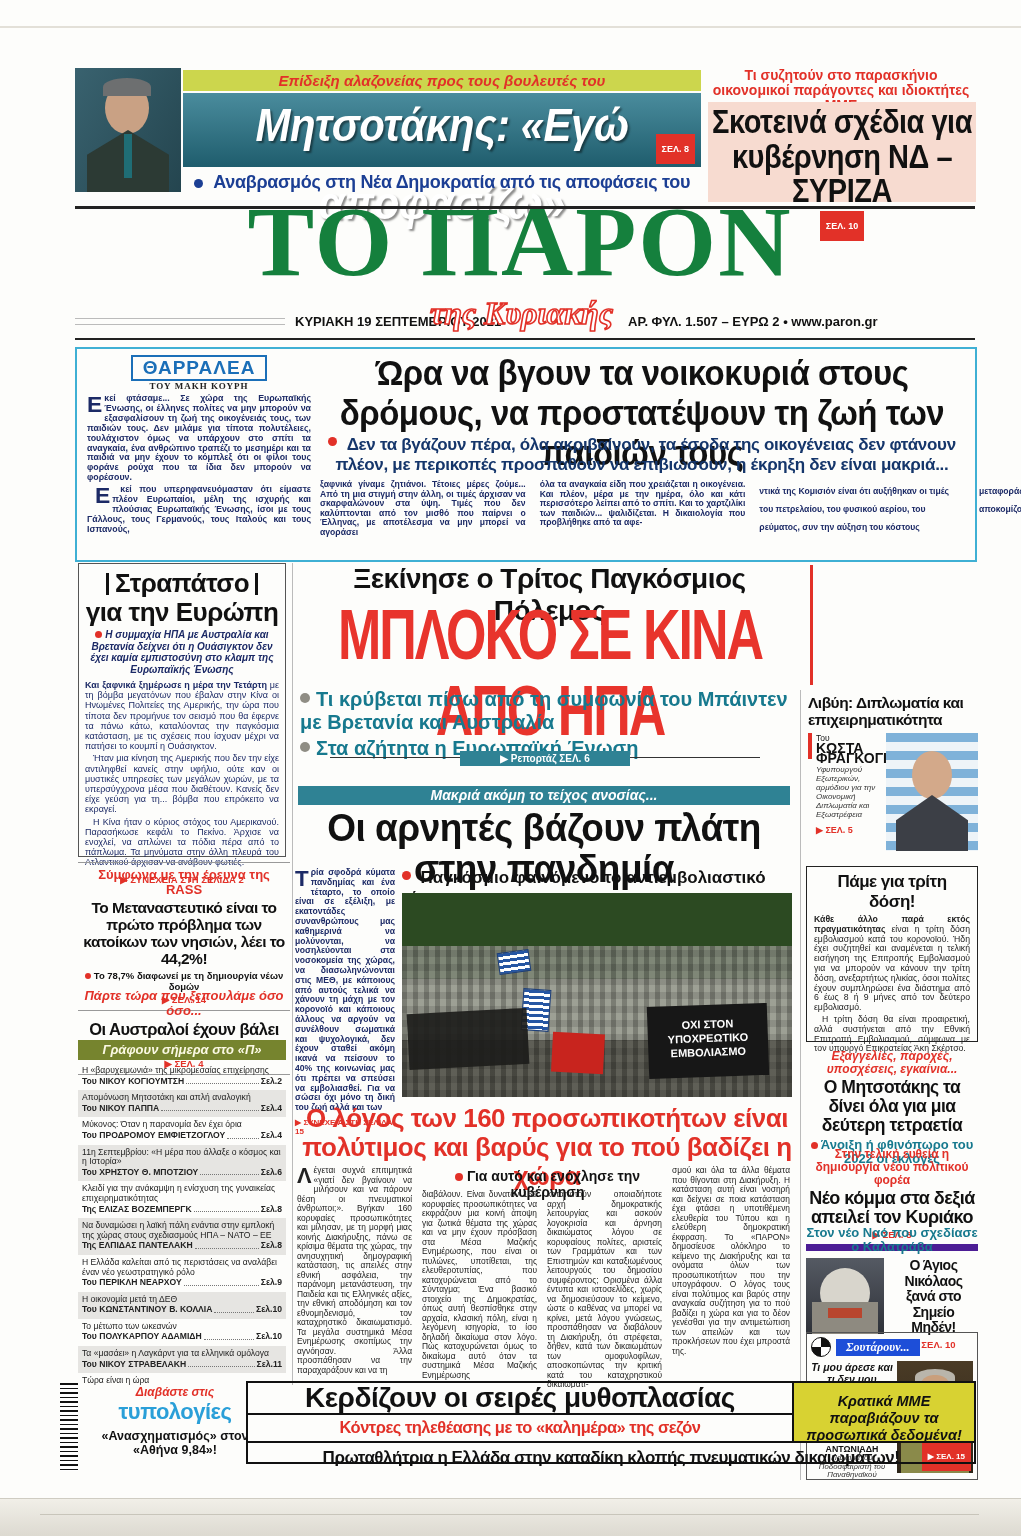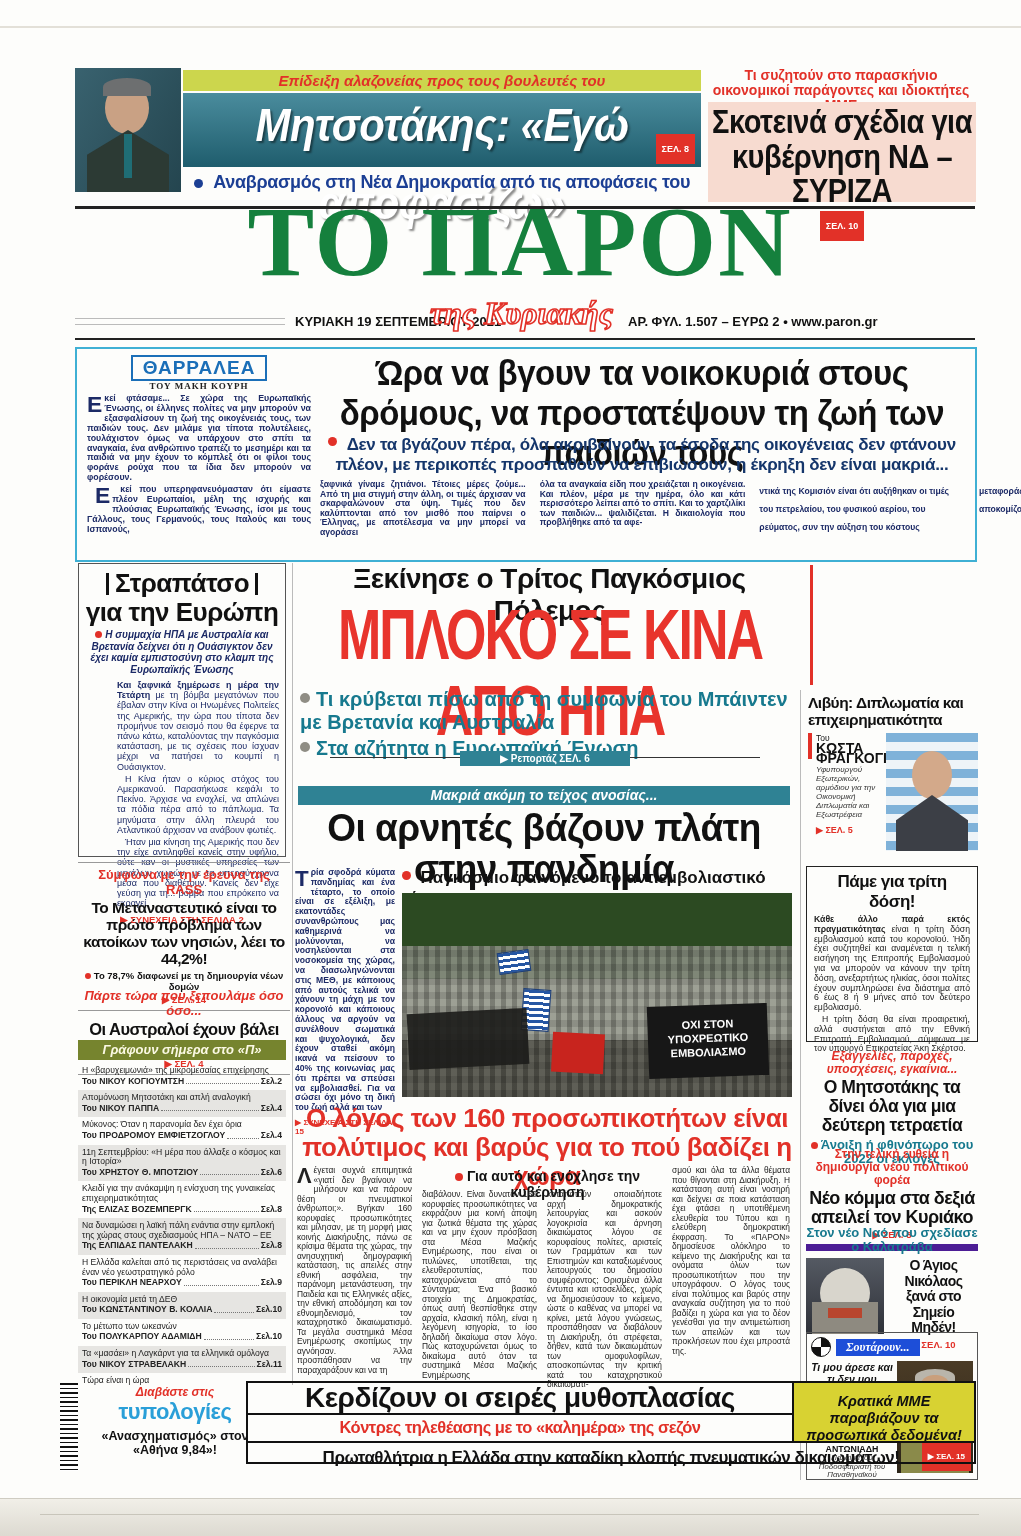--- a/index.html
+++ b/index.html
@@ -116,24 +116,24 @@
   <div class="abs boxed" style="left:78px;top:563px;width:208px;height:294px;padding:4px 6px;box-sizing:border-box;">
     <div class="c" style="display:flex;align-items:center;justify-content:center;gap:6px;">
       <span style="width:3px;height:22px;background:#111;display:inline-block;"></span>
       <span class="b cond" style="font-size:26px;">Στραπάτσο</span>
       <span style="width:3px;height:22px;background:#111;display:inline-block;"></span>
     </div>
     <div class="c b cond" style="font-size:26px;line-height:26px;">για την Ευρώπη</div>
     <div class="c i b navy" style="font-size:10px;line-height:11.5px;margin-top:4px;">
       <span class="dot" style="width:7px;height:7px;background:#e23128;margin-right:3px;"></span><span>Η συμμαχία ΗΠΑ με Αυστραλία και Βρετανία δείχνει ότι η Ουάσιγκτον δεν έχει καμία εμπιστοσύνη στο κλαμπ της Ευρωπαϊκής Ένωσης</span>
     </div>
-    <div class="j" style="margin-top:5px;font-size:9px;line-height:10.2px;color:#1c2a66;margin-left:32px;">
+    <div class="j" style="margin-top:5px;font-size:9px;line-height:10.2px;color:#1c2a66;">
       <span class="b">Και ξαφνικά ξημέρωσε η μέρα την Τετάρτη</span><span> με τη βόμβα μεγατόνων που έβαλαν στην Κίνα οι Ηνωμένες Πολιτείες της Αμερικής, την ώρα που τίποτα δεν προμήνυε τον σεισμό που θα έφερνε τα πάνω κάτω, καταλύοντας την παγκόσμια κατάσταση, με τις σχέσεις που ίσχυαν μέχρι να πατήσει το κουμπί η Ουάσιγκτον.</span>
+      <p style="margin:2px 0 0 0;text-indent:8px;">Ήταν μια κίνηση της Αμερικής που δεν την είχε αντιληφθεί κανείς στην υφήλιο, ούτε καν οι μυστικές υπηρεσίες των μεγάλων χωρών, με τα υπερσύγχρονα μέσα που διαθέτουν. Κανείς δεν είχε γεύση για τη... βόμβα που επρόκειτο να εκραγεί.</p>
       <p style="margin:2px 0 0 0;text-indent:8px;">Η Κίνα ήταν ο κύριος στόχος του Αμερικανού. Παρασήκωσε κεφάλι το Πεκίνο. Άρχισε να ενοχλεί, να απλώνει τα πόδια πέρα από το πάπλωμα. Τα μηνύματα στην άλλη πλευρά του Ατλαντικού άρχισαν να ανάβουν φωτιές.</p>
-      <p style="margin:2px 0 0 0;text-indent:8px;">Ήταν μια κίνηση της Αμερικής που δεν την είχε αντιληφθεί κανείς στην υφήλιο, ούτε καν οι μυστικές υπηρεσίες των μεγάλων χωρών, με τα υπερσύγχρονα μέσα που διαθέτουν. Κανείς δεν είχε γεύση για τη... βόμβα που επρόκειτο να εκραγεί.</p>
     </div>
     <div class="c red b" style="font-size:9.5px;margin-top:6px;">▶ ΣΥΝΕΧΕΙΑ ΣΤΗ ΣΕΛΙΔΑ 2</div>
   </div>
 
   <div class="abs" style="left:78px;top:862px;width:208px;border-top:1px solid #999;border-bottom:1px solid #999;padding:4px 2px 5px 2px;">
     <div class="c red b" style="font-size:13px;">Σύμφωνα με την έρευνα της RASS</div>
     <div class="c b cond" style="font-size:15.5px;line-height:17px;margin-top:2px;">Το Μεταναστευτικό είναι το πρώτο πρόβλημα των κατοίκων των νησιών, λέει το 44,2%!</div>
     <div style="font-size:9.5px;margin-top:3px;" class="c b">
       <span class="dot" style="width:6px;height:6px;background:#e23128;margin-right:3px;"></span><span>Το 78,7% διαφωνεί με τη δημιουργία νέων δομών</span>
     </div>

